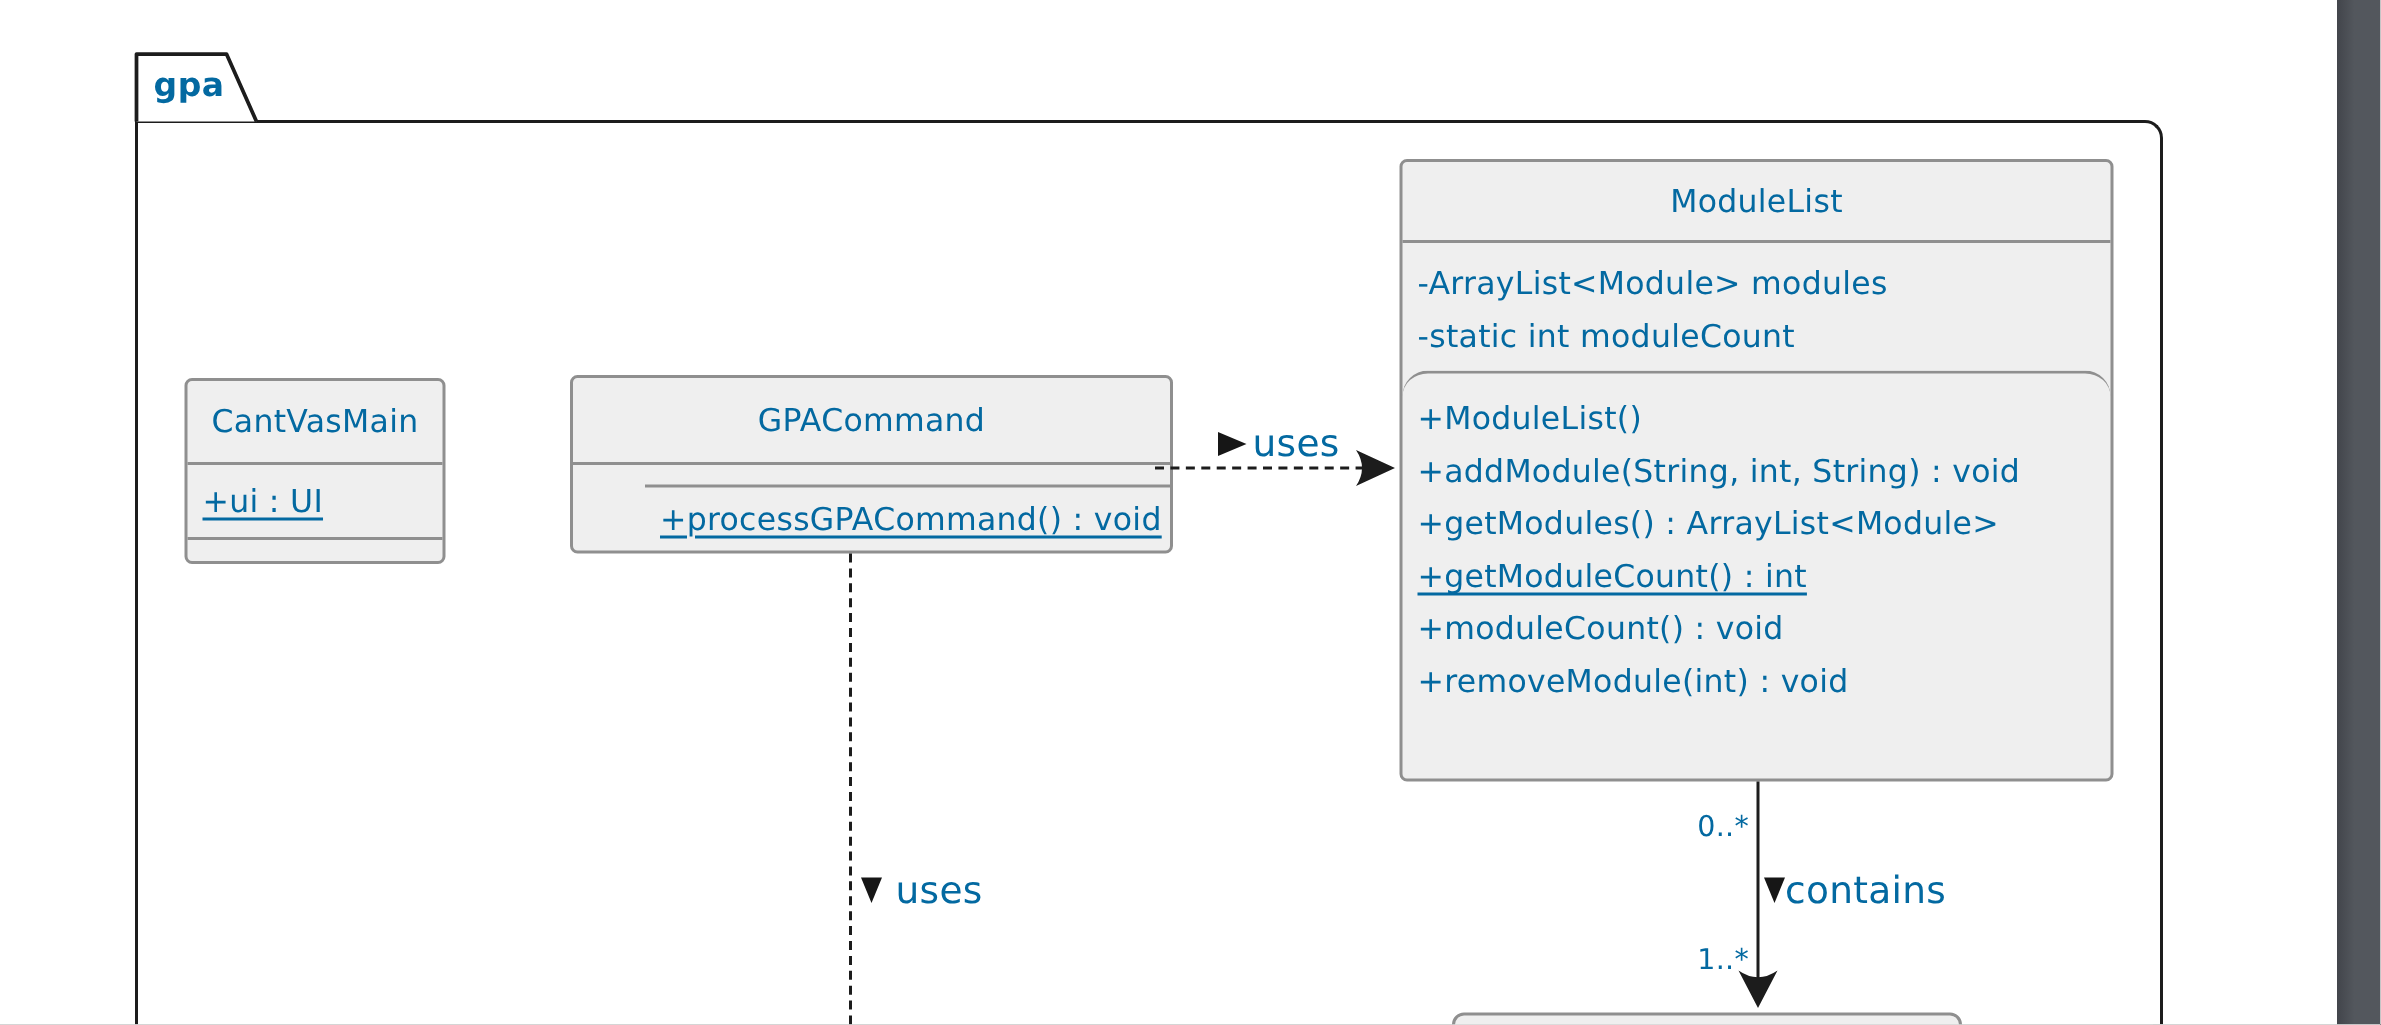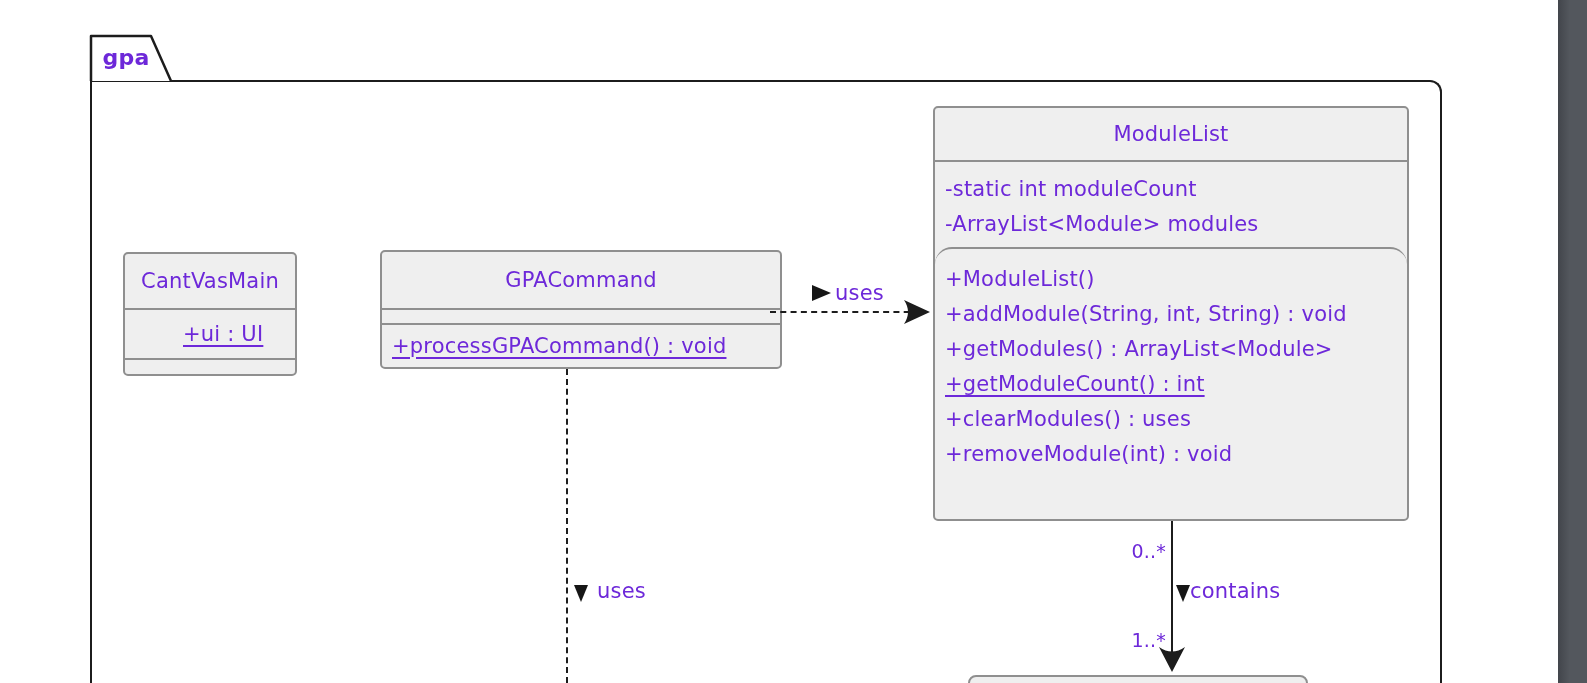--- a/index.html
+++ b/index.html
@@ -1,18 +1,18 @@
 <!DOCTYPE html>
 <html><head>
 <meta charset="utf-8">
 <style>
   html,body { margin:0; padding:0; background:#ffffff; }
   .canvas {
     position:relative; width:1587px; height:683px; overflow:hidden;
-    background:#ffffff; color:#6d28d9;
+    background:#ffffff; color:#0369a1;
     font-family:"DejaVu Sans","Liberation Sans",sans-serif;
     font-size:21px; letter-spacing:0.2px;
   }
   .abs { position:absolute; }
 
   
   .right-band { left:1558px; top:0; width:29px; height:683px;
     background:linear-gradient(90deg,#42454b,#53575d 40%); }
 
   
@@ -38,21 +38,21 @@
   
   .dash-h { border-top:2px dashed #1c1c1c; height:0; }
   .dash-v { border-left:2px dashed #1c1c1c; width:0; }
   .solid-v { border-left:2px solid #1c1c1c; width:0; }
 
   .tri-right { width:0; height:0; border-left:19px solid #161616;
     border-top:8px solid transparent; border-bottom:8px solid transparent; }
   .tri-down { width:0; height:0; border-top:17px solid #161616;
     border-left:7px solid transparent; border-right:7px solid transparent; }
 
-  .edge-label { white-space:nowrap; font-size:21px; }
+  .edge-label { white-space:nowrap; font-size:25px; }
   .mult { font-size:19px; text-align:right; white-space:nowrap; }
 
   
   .partial-class { left:968px; top:675px; width:340px; height:30px;
     background:#efefef; border:2px solid #8f8f8f; border-radius:8px 8px 0 0;
     box-sizing:border-box; }
 </style>
 </head>
 <body>
 
@@ -61,54 +61,54 @@
   <div class="abs right-band"></div>
 
   <div class="abs pkg-body"></div>
   <svg class="abs pkg-tab-svg" width="86" height="48">
     <path d="M2,47 L2,2 L62,2 L82,47" fill="#ffffff" stroke="#1c1c1c" stroke-width="2.5" stroke-linejoin="round"></path>
   </svg>
   <div class="abs pkg-label">gpa</div>
 
   <div class="uml-class" style="left:123px; top:252px; width:174px; height:124px;">
     <div class="uml-title" style="height:54px;">CantVasMain</div>
-    <div class="uml-section vcenter" style="height:50px;padding-left:48px;">
+    <div class="uml-section vcenter" style="height:50px;">
 
     <div class="member u">+ui : UI</div>
       </div>
     <div class="uml-section" style="height:16px;">
       
     </div>
   </div>
 
   <div class="uml-class" style="left:380px; top:250px; width:402px; height:119px;">
     <div class="uml-title" style="height:56px;">GPACommand</div>
     <div class="uml-section" style="height:15px;">
       
     </div>
-    <div class="uml-section vcenter" style="height:44px;">
+    <div class="uml-section vcenter" style="height:44px;margin-left:48px;">
 
     <div class="member u">+processGPACommand() : void</div>
       </div>
   </div>
 
   <div class="uml-class" style="left:933px; top:106px; width:476px; height:415px;">
     <div class="uml-title" style="height:52px;">ModuleList</div>
     <div class="uml-section" style="height:87px; padding-top:10px;">
 
-    <div class="member">-static int moduleCount</div>
-        <div class="member">-ArrayList&lt;Module&gt; modules</div>
+    <div class="member">-ArrayList&lt;Module&gt; modules</div>
+        <div class="member">-static int moduleCount</div>
       </div>
     <div class="uml-section" style="height:272px; padding-top:13px;border-radius:17px;">
 
     <div class="member">+ModuleList()</div>
         <div class="member">+addModule(String, int, String) : void</div>
         <div class="member">+getModules() : ArrayList&lt;Module&gt;</div>
         <div class="member u">+getModuleCount() : int</div>
-        <div class="member">+clearModules() : uses</div>
+        <div class="member">+moduleCount() : void</div>
         <div class="member">+removeModule(int) : void</div>
       </div>
   </div>
 
   <div class="abs dash-h" style="left:770px; top:311px; width:150px;"></div>
   <svg class="abs" style="left:900px; top:299px;" width="32" height="26">
     <path d="M30,13 L4,1 Q12,13 4,25 Z" fill="#1c1c1c"></path>
   </svg>
   <div class="abs" style="left:812px; top:281px;">
     <div style="display:flex; align-items:center;">

